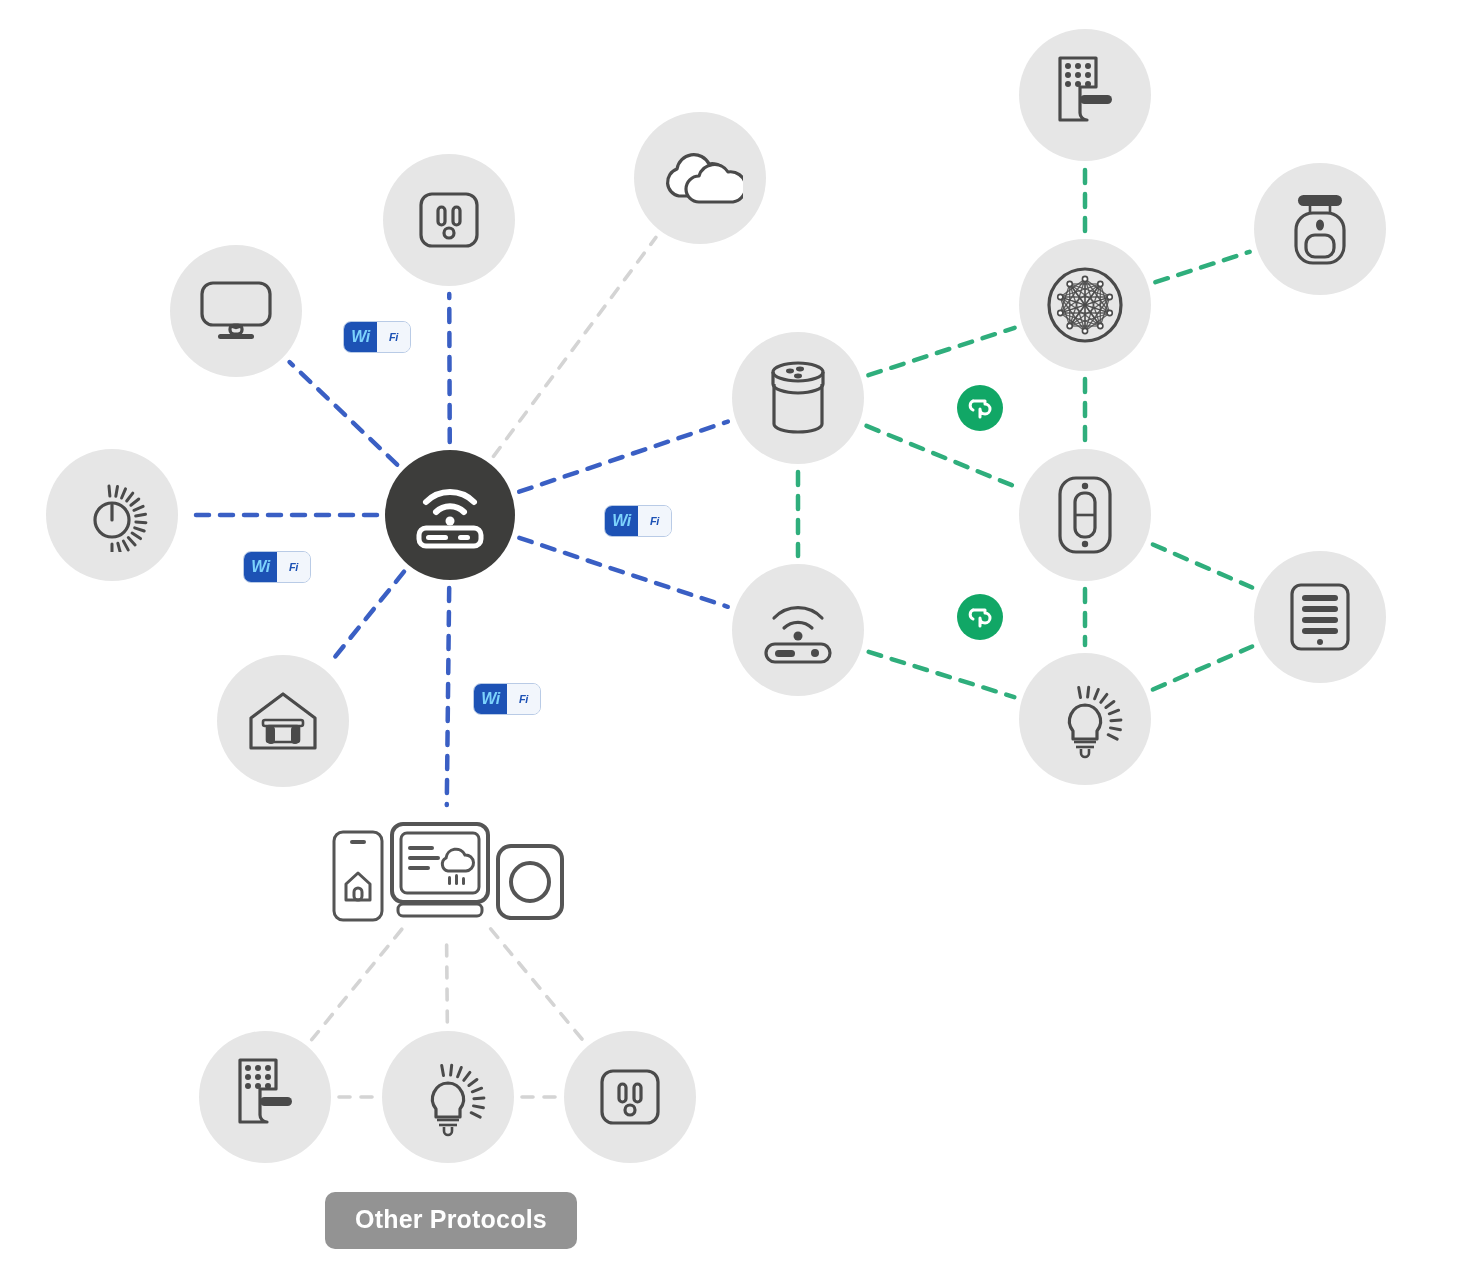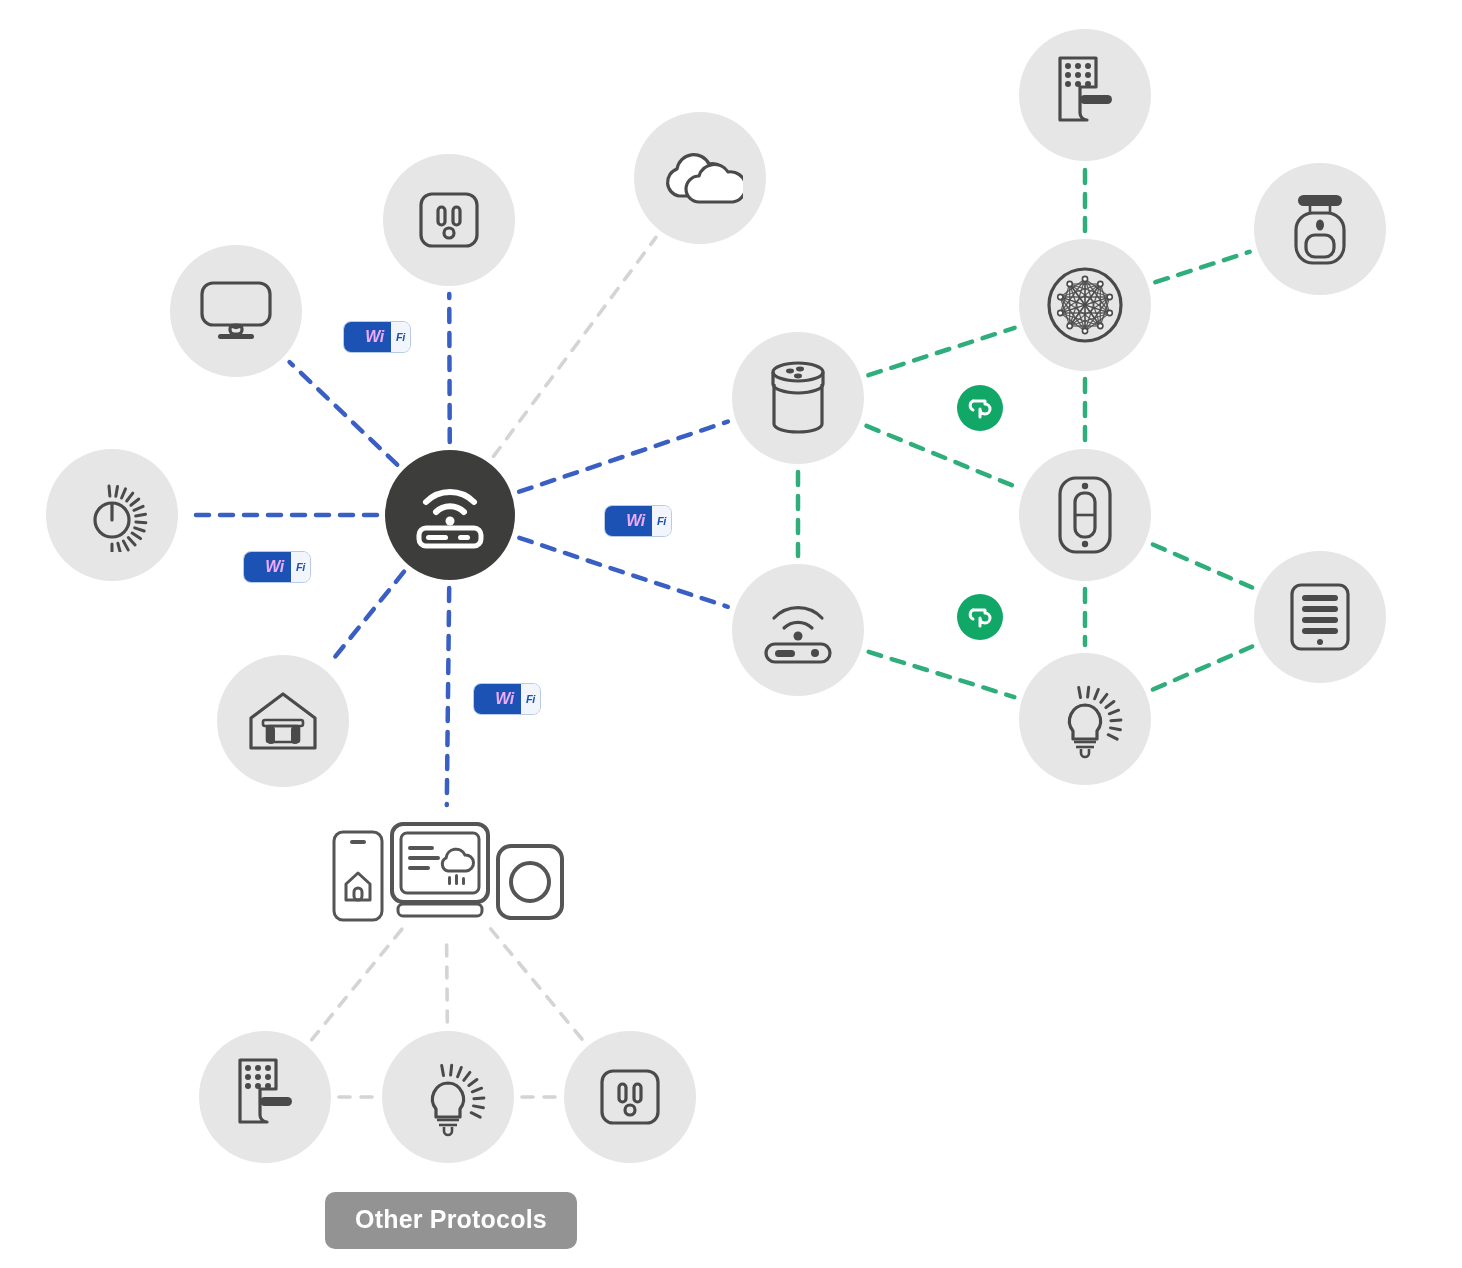--- a/index.html
+++ b/index.html
@@ -5,23 +5,23 @@
   html,body{margin:0;padding:0;background:#ffffff;}
   body{font-family:"Liberation Sans",sans-serif;}
   #stage{position:relative;width:1462px;height:1268px;background:#ffffff;overflow:hidden;}
   #edges{position:absolute;left:0;top:0;width:1462px;height:1268px;}
   .node{position:absolute;border-radius:50%;background:#e6e6e6;display:flex;align-items:center;justify-content:center;}
   .node.hub{background:#3d3d3b;}
   .node svg{display:block;}
   .badge-wifi{position:absolute;width:66px;height:30px;border-radius:8px;
       border:1.5px solid #b9cbe6;background:#ffffff;display:flex;overflow:hidden;
       box-shadow:0 0 0 1px rgba(255,255,255,.6);}
-  .badge-wifi .wi{flex:0 0 50%;background:#1d52b5;color:#f0abfc;font-weight:bold;
+  .badge-wifi .wi{flex:0 0 50%;background:#1d52b5;color:#7dd3fc;font-weight:bold;
       font-size:16px;display:flex;align-items:center;justify-content:center;
-      letter-spacing:-.5px;font-style:italic;padding-left:14px;}
+      letter-spacing:-.5px;font-style:italic;}
   .badge-wifi .fi{flex:1;background:#f2f6fc;color:#1d52b5;font-weight:bold;
       font-size:11px;display:flex;align-items:center;justify-content:center;
       letter-spacing:-.5px;font-style:italic;}
   .badge-zigbee{position:absolute;width:46px;height:46px;border-radius:50%;
       background:#11a766;display:flex;align-items:center;justify-content:center;}
   .devgroup{position:absolute;display:flex;align-items:flex-end;gap:2px;}
   .proto-label{position:absolute;background:#939393;color:#ffffff;border-radius:10px;
       font-size:25px;font-weight:bold;padding:13px 30px 15px 30px;letter-spacing:.2px;}
 </style>
 </head>

